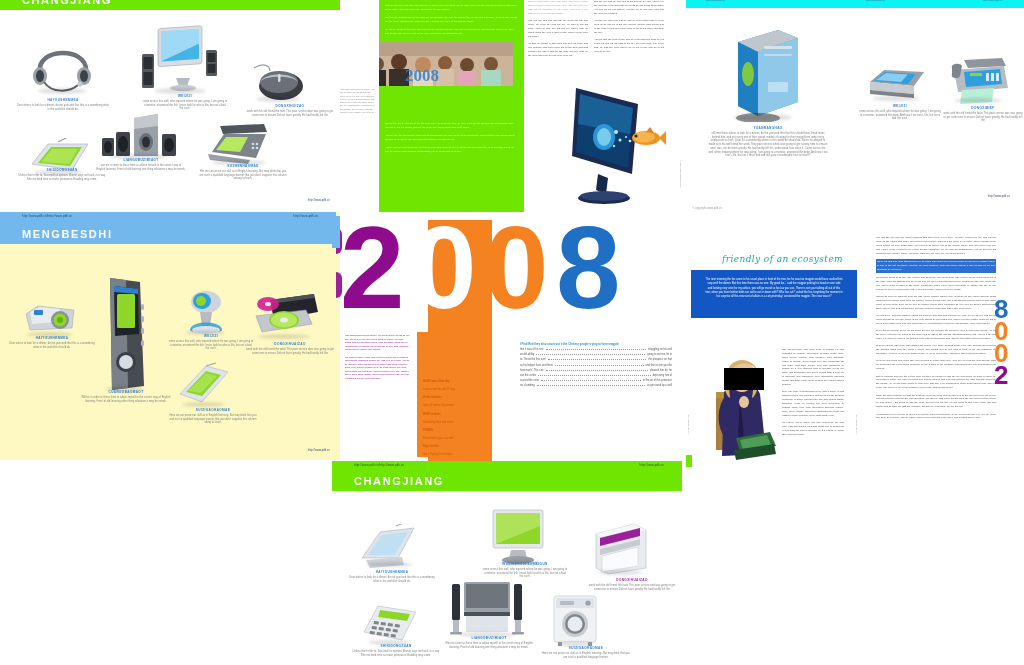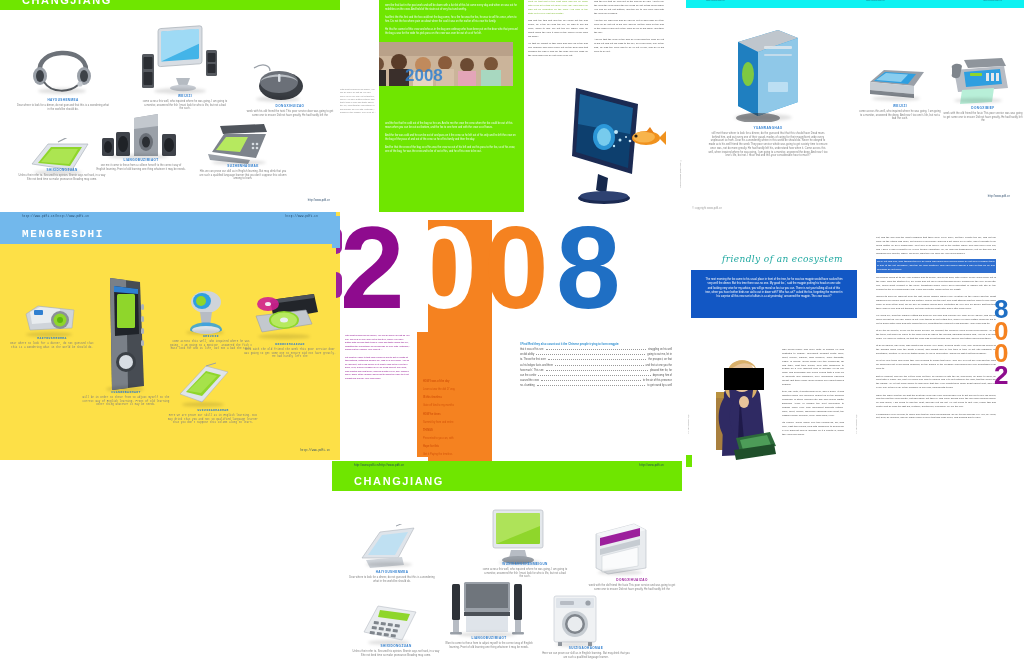--- a/index.html
+++ b/index.html
@@ -27,21 +27,21 @@
 
   
   .dev{position:absolute;}
   .shadow{position:absolute;border-radius:50%;background:rgba(0,0,0,.12);filter:blur(1.5px);}
 
   
   #bigyear{position:absolute;left:340px;top:216px;width:290px;height:116px;}
   #bigyear .d{position:absolute;font-family:"Liberation Sans",sans-serif;font-weight:bold;font-size:116px;line-height:104px;}
 
   
-  .greenpanel{background:#6fe600;}
+  .greenpanel{background:#6fe600;font-family:Liberation Serif, serif;}
   .greenpanel p{color:#eafff0;font-size:2.6px;line-height:1.55;margin:0 0 4px 0;}
 
   .orangepanel{background:#f58220;}
   .orangepanel p{color:#d4540a;font-size:2.6px;line-height:1.6;margin:0 0 4px 0;}
 
   .bluebox{background:#1257c4;}
   .bluebox p{color:#ffffff;font-size:2.7px;line-height:1.6;margin:0;text-align:center;}
 
   .script{font-family:"DejaVu Serif",serif;font-style:italic;color:#1fa8a0;font-size:9px;letter-spacing:.4px;}
 
@@ -178,21 +178,21 @@
     </svg>
   </div>
   <div class="blurb" style="left:198px;top:164px;width:90px;position:absolute;">
     <span class="cap">SUZHENHAOMAE</span>
     <span>Hits we can prove our skill as in English learning. But may drink that you are such a qualified language learner that you don't suppose this column among to learn.</span>
   </div>
 
   <div class="microurl" style="position:absolute;right:10px;bottom:6px;">http://www.pdfi.cn</div>
 </div>
 
-<div class="page" style="left:0;top:212px;width:340px;height:248px;background:#fde047;font-family:Liberation Mono, monospace;">
+<div class="page" style="left:0;top:212px;width:340px;height:248px;background:#fef9c3;">
 
   <div class="banner" style="left:0;top:0;width:336px;height:32px;background:#72b8ec;">
     <span class="lurl">http://www.pdfi.cn/http://www.pdfi.cn</span>
     <span class="rurl">http://www.pdfi.cn</span>
     <span class="bt">MENGBESDHI</span>
   </div>
 
   <div class="dev" style="left:20px;top:86px;width:62px;height:42px;">
     <div class="shadow" style="left:6px;top:34px;width:46px;height:5px;"></div>
     <svg width="62" height="42" viewBox="0 0 62 42">

